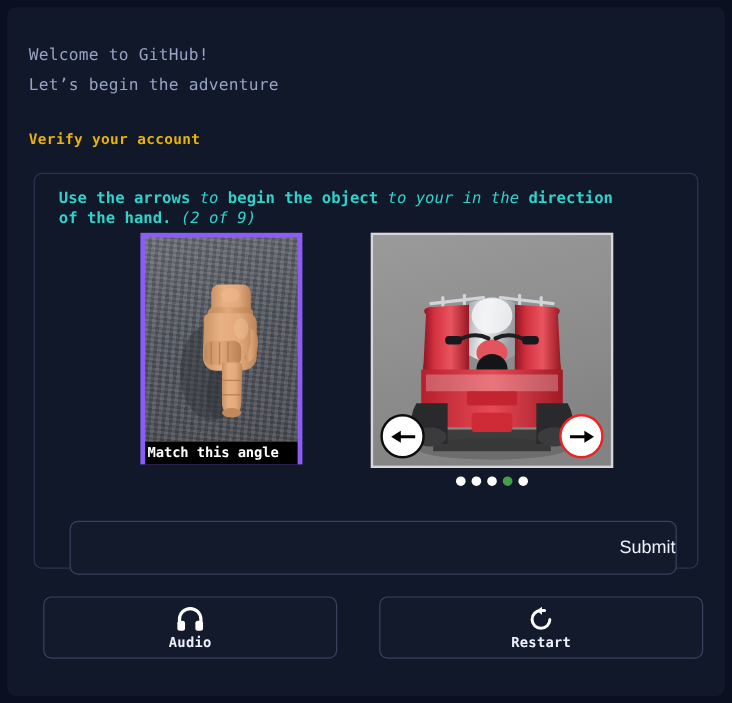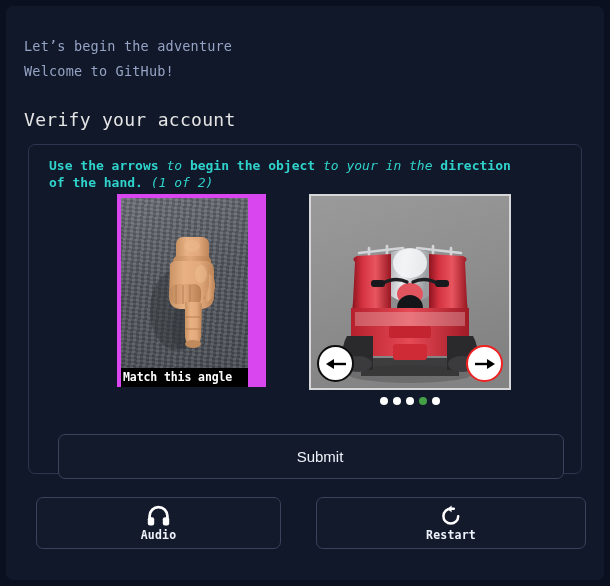--- a/index.html
+++ b/index.html
@@ -28,23 +28,23 @@
   }
   .greeting-line {
     color: #95a3c4;
     font-size: 13.5px;
     line-height: 25px;
     letter-spacing: 0.2px;
     white-space: pre;
   }
 
   .verify-heading {
-    color: #e5e5e5;
-    font-size: 18px;
-    font-weight: normal;
+    color: #eab308;
+    font-size: 12px;
+    font-weight: bold;
     letter-spacing: 0.3px;
     padding: 25px 0 0 18px;
   }
 
   
   .verify-card {
     position: absolute;
     left: 22px;
     top: 138px;
     width: 554px;
@@ -70,23 +70,23 @@
     top: 49px;
     width: 100%;
     height: 205px;
   }
 
   
   .hand-panel {
     position: absolute;
     left: 88px;
     top: 0;
-    width: 149px;
+    width: 135px;
     height: 193px;
-    background: #d946ef;
+    background: #8b5cf6;
     padding: 4px 4px 0 4px;
   }
   .hand-img {
     position: relative;
     width: 127px;
     height: 170px;
     overflow: hidden;
     background:
       repeating-linear-gradient(95deg, rgba(255,255,255,0.055) 0px, rgba(255,255,255,0.055) 3px, rgba(0,0,0,0.10) 3px, rgba(0,0,0,0.10) 6px),
       repeating-linear-gradient(6deg, rgba(255,255,255,0.05) 0px, rgba(255,255,255,0.05) 2px, rgba(0,0,0,0.09) 2px, rgba(0,0,0,0.09) 4px),
@@ -159,21 +159,21 @@
     left: 52px;
     top: 428px;
     width: 506px;
     height: 45px;
     background: #131a2c;
     border: 1px solid #39425e;
     border-radius: 7px;
     color: #eef2fa;
     font-family: "Liberation Sans", sans-serif;
     font-size: 15px;
-    text-align: center;
+    text-align: right;
     padding-left: 18px;
     line-height: 43px;
     cursor: pointer;
   }
 
   
   .footer-btn {
     position: absolute;
     top: 491px;
     height: 52px;
@@ -195,30 +195,30 @@
     font-weight: bold;
     letter-spacing: 0.2px;
   }
 </style>
 </head>
 <body>
 
 <div id="app">
 
   <div class="greeting">
+    <div class="greeting-line">Welcome to GitHub!</div>
     <div class="greeting-line">Let’s begin the adventure</div>
-    <div class="greeting-line">Welcome to GitHub!</div>
   </div>
 
   <div class="verify-heading">Verify your account</div>
 
   <div class="verify-card">
 
     <div class="instruction">
-      <b>Use the arrows</b><span class="reg"> to </span><b>begin the object</b><span class="reg"> to your in the </span><b>direction of the hand.</b><span class="reg"> (1 of 2)</span>
+      <b>Use the arrows</b><span class="reg"> to </span><b>begin the object</b><span class="reg"> to your in the </span><b>direction of the hand.</b><span class="reg"> (2 of 9)</span>
     </div>
 
     <div class="stim-row">
 
       <div class="hand-panel">
         <div class="hand-img">
           <svg class="hand-svg" width="127" height="170" viewBox="0 0 127 170" xmlns="http://www.w3.org/2000/svg">
             <defs>
               <linearGradient id="skin" x1="0" y1="0" x2="1" y2="0">
                 <stop offset="0%" stop-color="#c99263"></stop>

